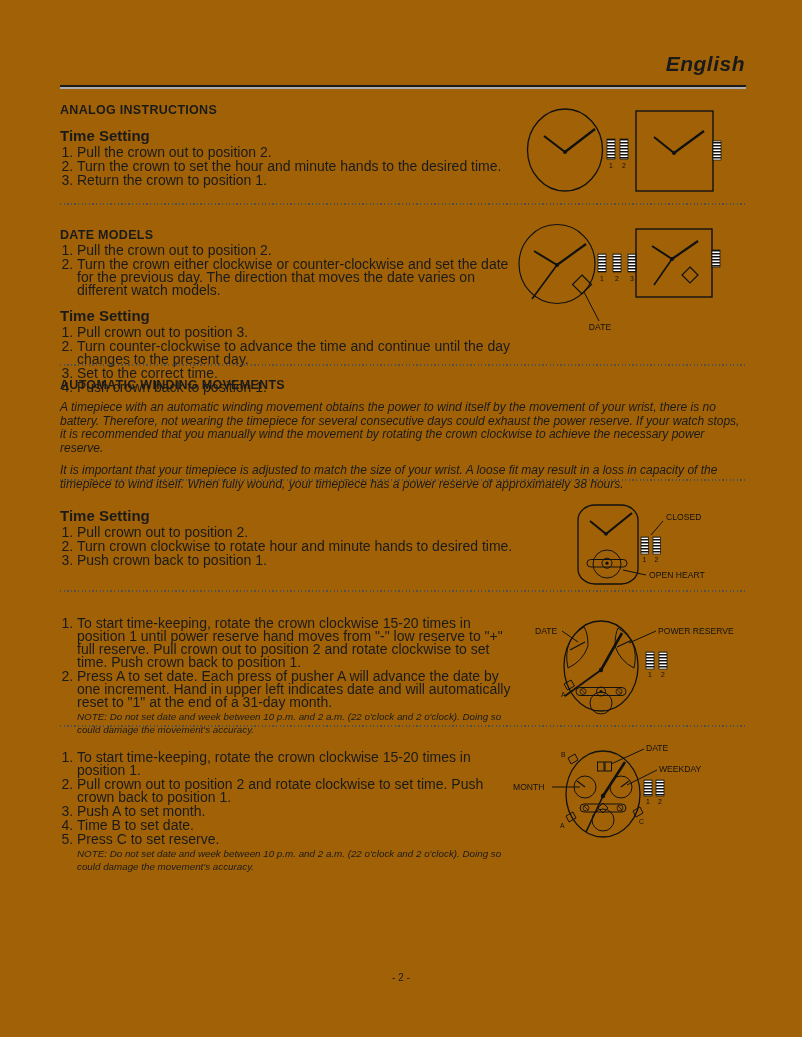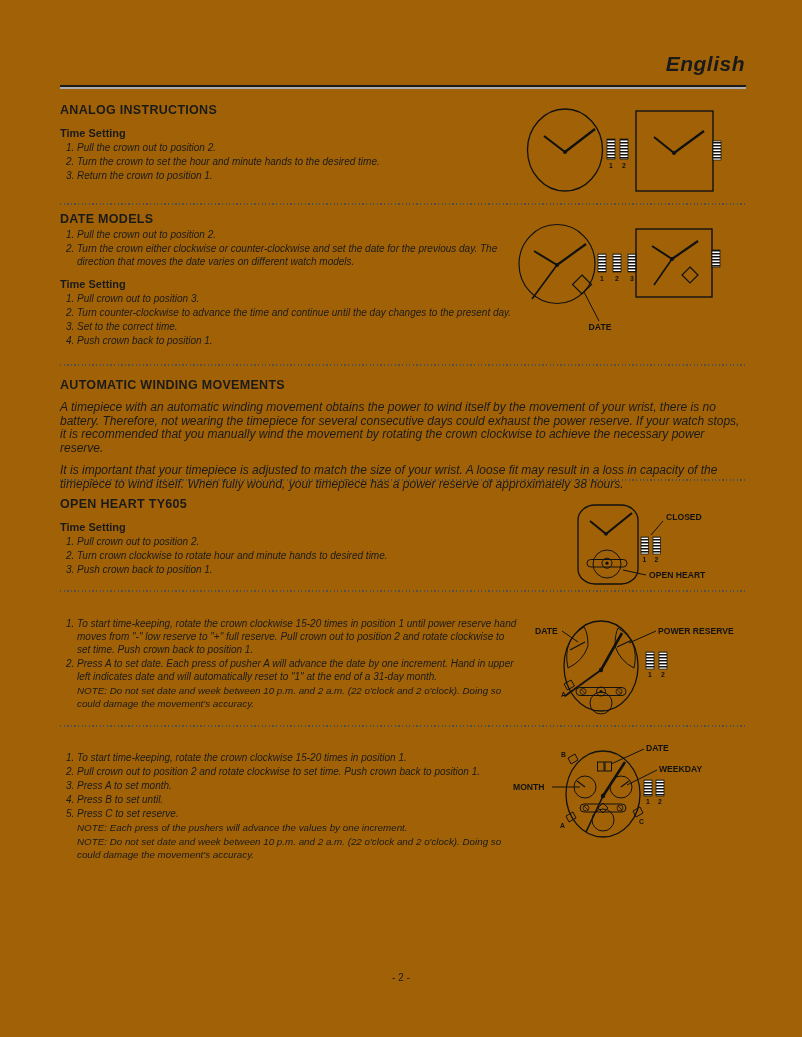--- a/index.html
+++ b/index.html
@@ -17,27 +17,27 @@
     position:absolute; left:60px; width:686px; top:85px; height:3px;
     border-top:2px solid #1c1c1c; border-bottom:2px solid #adadad;
   }
   .divider {
     position:absolute; left:60px; width:686px; height:3px;
     background-image:repeating-linear-gradient(90deg,#4f4f4f 0 1.3px, transparent 1.3px 3.6px);
     background-size:100% 2.4px; background-repeat:no-repeat; background-position:0 0;
   }
   .section { position:absolute; left:60px; }
   h2 { font-size:12.5px; font-weight:bold; letter-spacing:0.3px; margin-bottom:2px; }
-  .subhead { font-size:11px; font-weight:bold; margin-top:10px; }
-  ol { margin:2px 0 0 0; padding-left:17px; font-size:10px; line-height:13px;font-style:italic; }
+  .subhead { font-size:15px; font-weight:bold; margin-top:10px; }
+  ol { margin:2px 0 0 0; padding-left:17px; font-size:14px; line-height:13px; }
   li { margin-bottom:1px; }
   .para { font-size:12px; font-style:italic; line-height:13.5px; margin-top:9px; width:686px; }
   .note { font-size:9.8px; font-style:italic; line-height:13px; margin-left:17px; }
   .gapnote { margin-top:1px; }
-  .figure { position:absolute;font-weight:bold; }
+  .figure { position:absolute; }
   .footer { position:absolute; left:0; width:802px; top:972px; text-align:center; font-size:10px; }
   svg { display:block; }
   svg text { font-family:"Liberation Sans", sans-serif; fill:#111; }
   .fl { font-size:8.6px; }
   .sm { font-size:6.8px; }
   .ln { stroke:#111; fill:none; }
 </style>
 </head>
 <body>
 
@@ -81,21 +81,21 @@
         <line class="ln" x1="154" y1="50" x2="134" y2="34" stroke-width="2.1"></line>
         <line class="ln" x1="154" y1="50" x2="184" y2="28" stroke-width="2.3"></line>
         <circle cx="154" cy="50" r="2" fill="#111"></circle>
         <rect x="193" y="38" width="8" height="19" fill="url(#cp1)" stroke="#111" stroke-width="0.7"></rect>
       </g>
     </svg>
   </div>
 
   <div class="divider" style="top:203px;"></div>
 
-  <div class="section" style="top:212px; width:455px;">
+  <div class="section" style="top:228px; width:455px;">
     <h2>DATE MODELS</h2>
     <ol>
       <li>Pull the crown out to position 2.</li>
       <li>Turn the crown either clockwise or counter-clockwise and set the date for the previous day. The direction that moves the date varies on different watch models.</li>
     </ol>
     <div class="subhead">Time Setting</div>
     <ol>
       <li>Pull crown out to position 3.</li>
       <li>Turn counter-clockwise to advance the time and continue until the day changes to the present day.</li>
       <li>Set to the correct time.</li>
@@ -145,21 +145,20 @@
 
   <div class="section" style="top:378px; width:686px;">
     <h2>AUTOMATIC WINDING MOVEMENTS</h2>
     <p class="para">A timepiece with an automatic winding movement obtains the power to wind itself by the movement of your wrist, there is no battery. Therefore, not wearing the timepiece for several consecutive days could exhaust the power reserve. If your watch stops, it is recommended that you manually wind the movement by rotating the crown clockwise to achieve the necessary power reserve.</p>
     <p class="para">It is important that your timepiece is adjusted to match the size of your wrist. A loose fit may result in a loss in capacity of the timepiece to wind itself. When fully wound, your timepiece has a power reserve of approximately 38 hours.</p>
   </div>
 
   <div class="divider" style="top:479px;"></div>
 
   <div class="section" style="top:497px; width:460px;">
-    <h2>OPEN HEART TY605</h2>
     <div class="subhead">Time Setting</div>
     <ol>
       <li>Pull crown out to position 2.</li>
       <li>Turn crown clockwise to rotate hour and minute hands to desired time.</li>
       <li>Push crown back to position 1.</li>
     </ol>
   </div>
 
   <div class="figure" style="left:570px; top:500px;">
     <svg width="150" height="90" viewBox="0 0 150 90">
@@ -246,25 +245,24 @@
       <line class="ln" x1="128" y1="13" x2="101" y2="25" stroke-width="1"></line>
     </svg>
   </div>
 
   <div class="divider" style="top:725px;"></div>
 
   <div class="section" style="top:739px; width:460px;">
     <ol style="margin-top:12px;">
       <li>To start time-keeping, rotate the crown clockwise 15-20 times in position 1.</li>
       <li>Pull crown out to position 2 and rotate clockwise to set time. Push crown back to position 1.</li>
-      <li>Press A to set month.</li>
-      <li>Press B to set until.</li>
+      <li>Push A to set month.</li>
+      <li>Time B to set date.</li>
       <li>Press C to set reserve.</li>
     </ol>
-    <p class="note">NOTE: Each press of the pushers will advance the values by one increment.</p>
     <p class="note gapnote">NOTE: Do not set date and week between 10 p.m. and 2 a.m. (22 o'clock and 2 o'clock). Doing so could damage the movement's accuracy.</p>
   </div>
 
   <div class="figure" style="left:508px; top:740px;">
     <svg width="200" height="105" viewBox="0 0 200 105">
       <defs>
         <pattern id="cp5" patternUnits="userSpaceOnUse" width="4" height="3">
           <rect width="4" height="3" fill="#fff"></rect>
             <rect width="4" height="1.5" fill="#111"></rect>
         </pattern>

